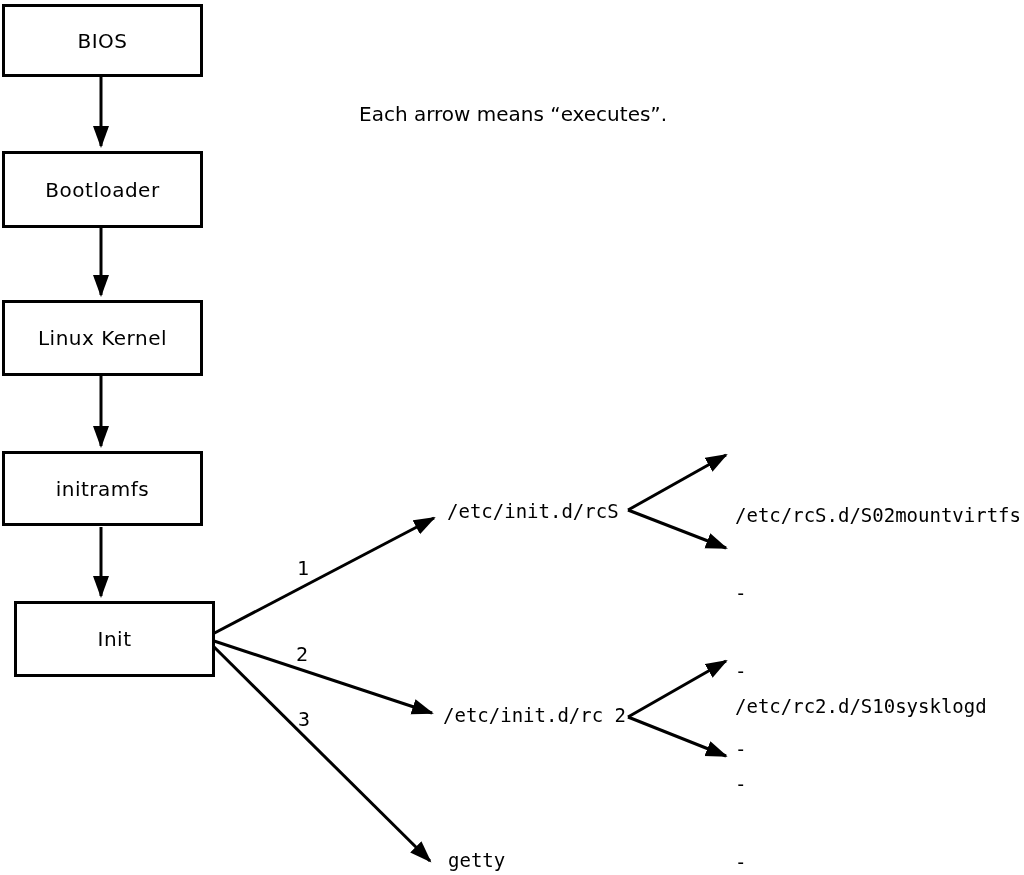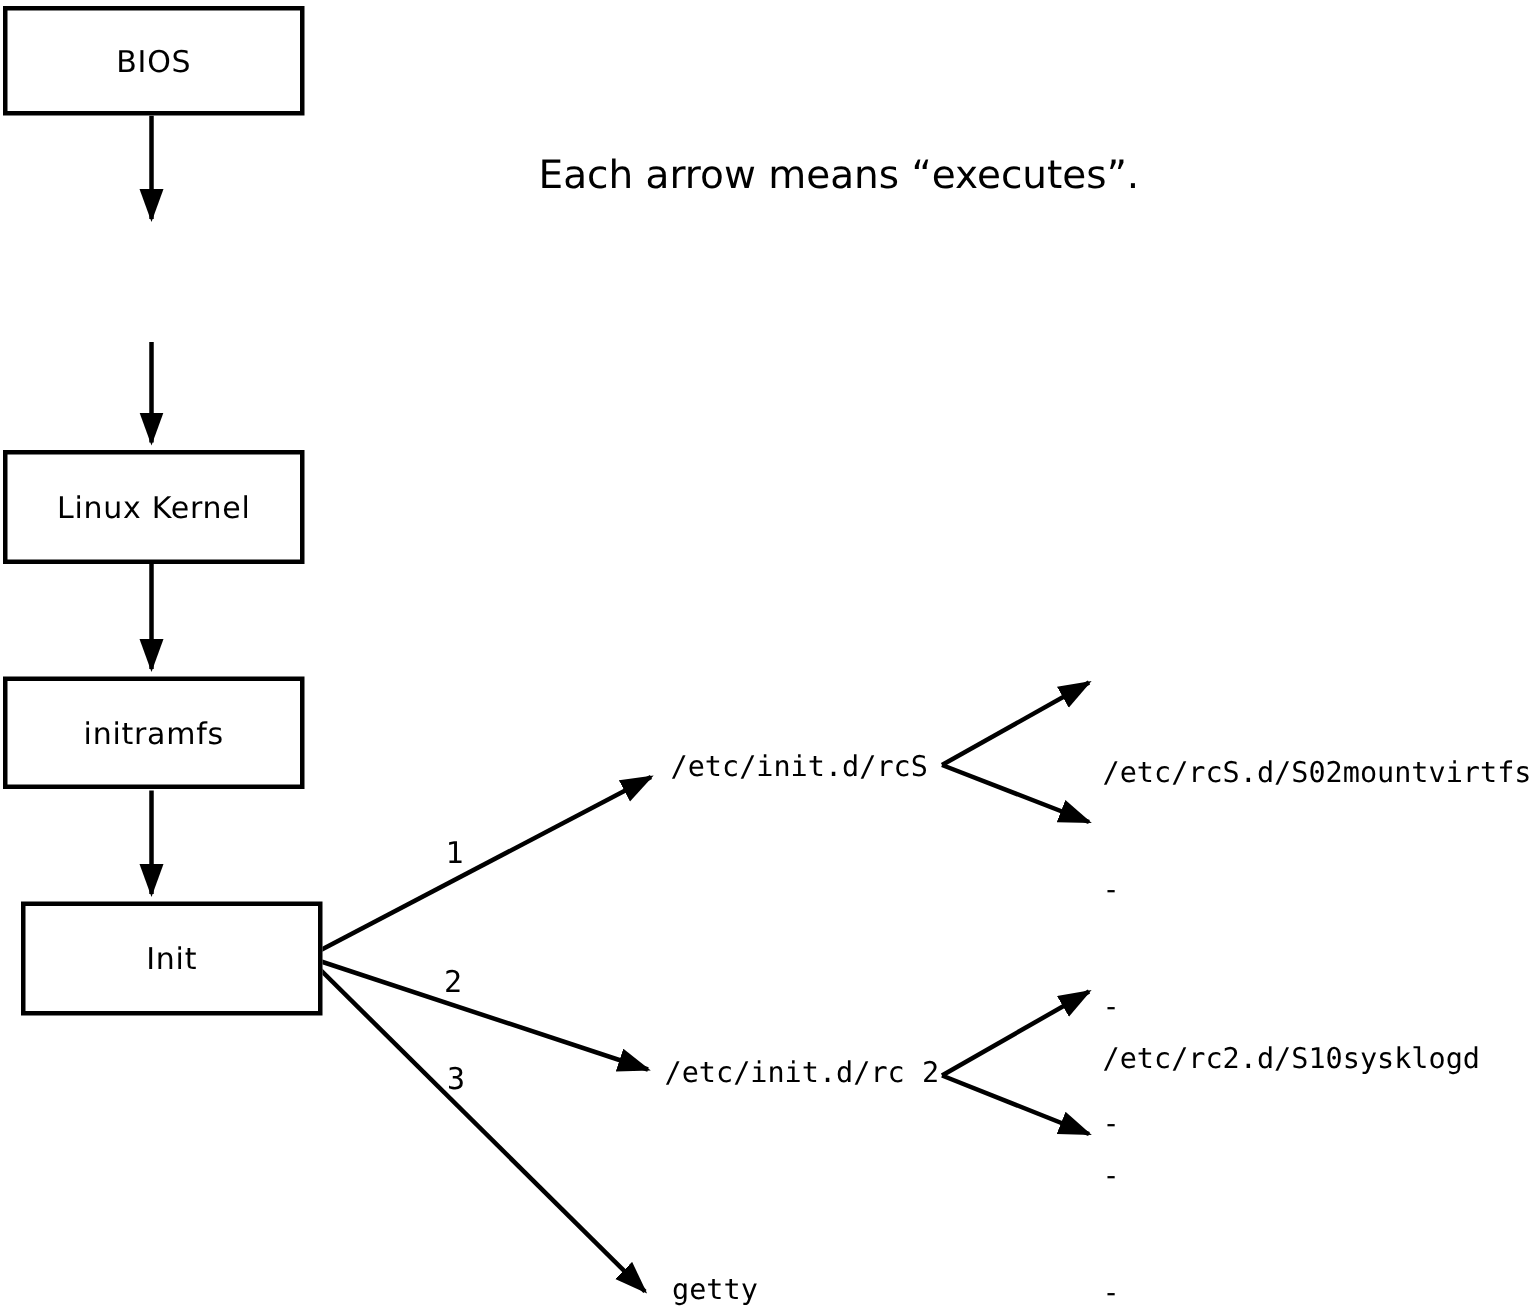--- a/index.html
+++ b/index.html
@@ -39,21 +39,21 @@
   .box-bios        { top: 4px;   height: 73px; }
   .box-bootloader  { top: 151px; height: 77px; }
   .box-kernel      { top: 300px; height: 76px; }
   .box-initramfs   { top: 451px; height: 75px; }
   .box-init        { top: 601px; height: 76px; margin-left: 12px; }
 
   .note {
     position: absolute;
     left: 359px;
     top: 102px;
-    font-size: 26px;
+    font-size: 20px;
     white-space: nowrap;
   }
   .mono {
     position: absolute;
     font-family: "DejaVu Sans Mono", monospace;
     font-size: 19px;
     white-space: pre;
     line-height: 22px;
   }
   .branch-num {
@@ -97,20 +97,23 @@
     <line x1="628" y1="510" x2="726" y2="455" stroke="#000000" stroke-width="3" marker-end="url(#ah)"></line>
     <line x1="628" y1="510" x2="726" y2="548" stroke="#000000" stroke-width="3" marker-end="url(#ah)"></line>
 
     <line x1="628" y1="717" x2="726" y2="661" stroke="#000000" stroke-width="3" marker-end="url(#ah)"></line>
     <line x1="628" y1="717" x2="726" y2="756" stroke="#000000" stroke-width="3" marker-end="url(#ah)"></line>
   </svg>
 
   <div class="node-box box-bios">
     <span>BIOS</span>
   </div>
+  <div class="node-box box-bootloader">
+    <span>Bootloader</span>
+  </div>
   <div class="node-box box-initramfs">
     <span>initramfs</span>
   </div>
   <div class="node-box box-kernel">
     <span>Linux Kernel</span>
   </div>
   <div class="node-box box-init">
     <span>Init</span>
   </div>
 

